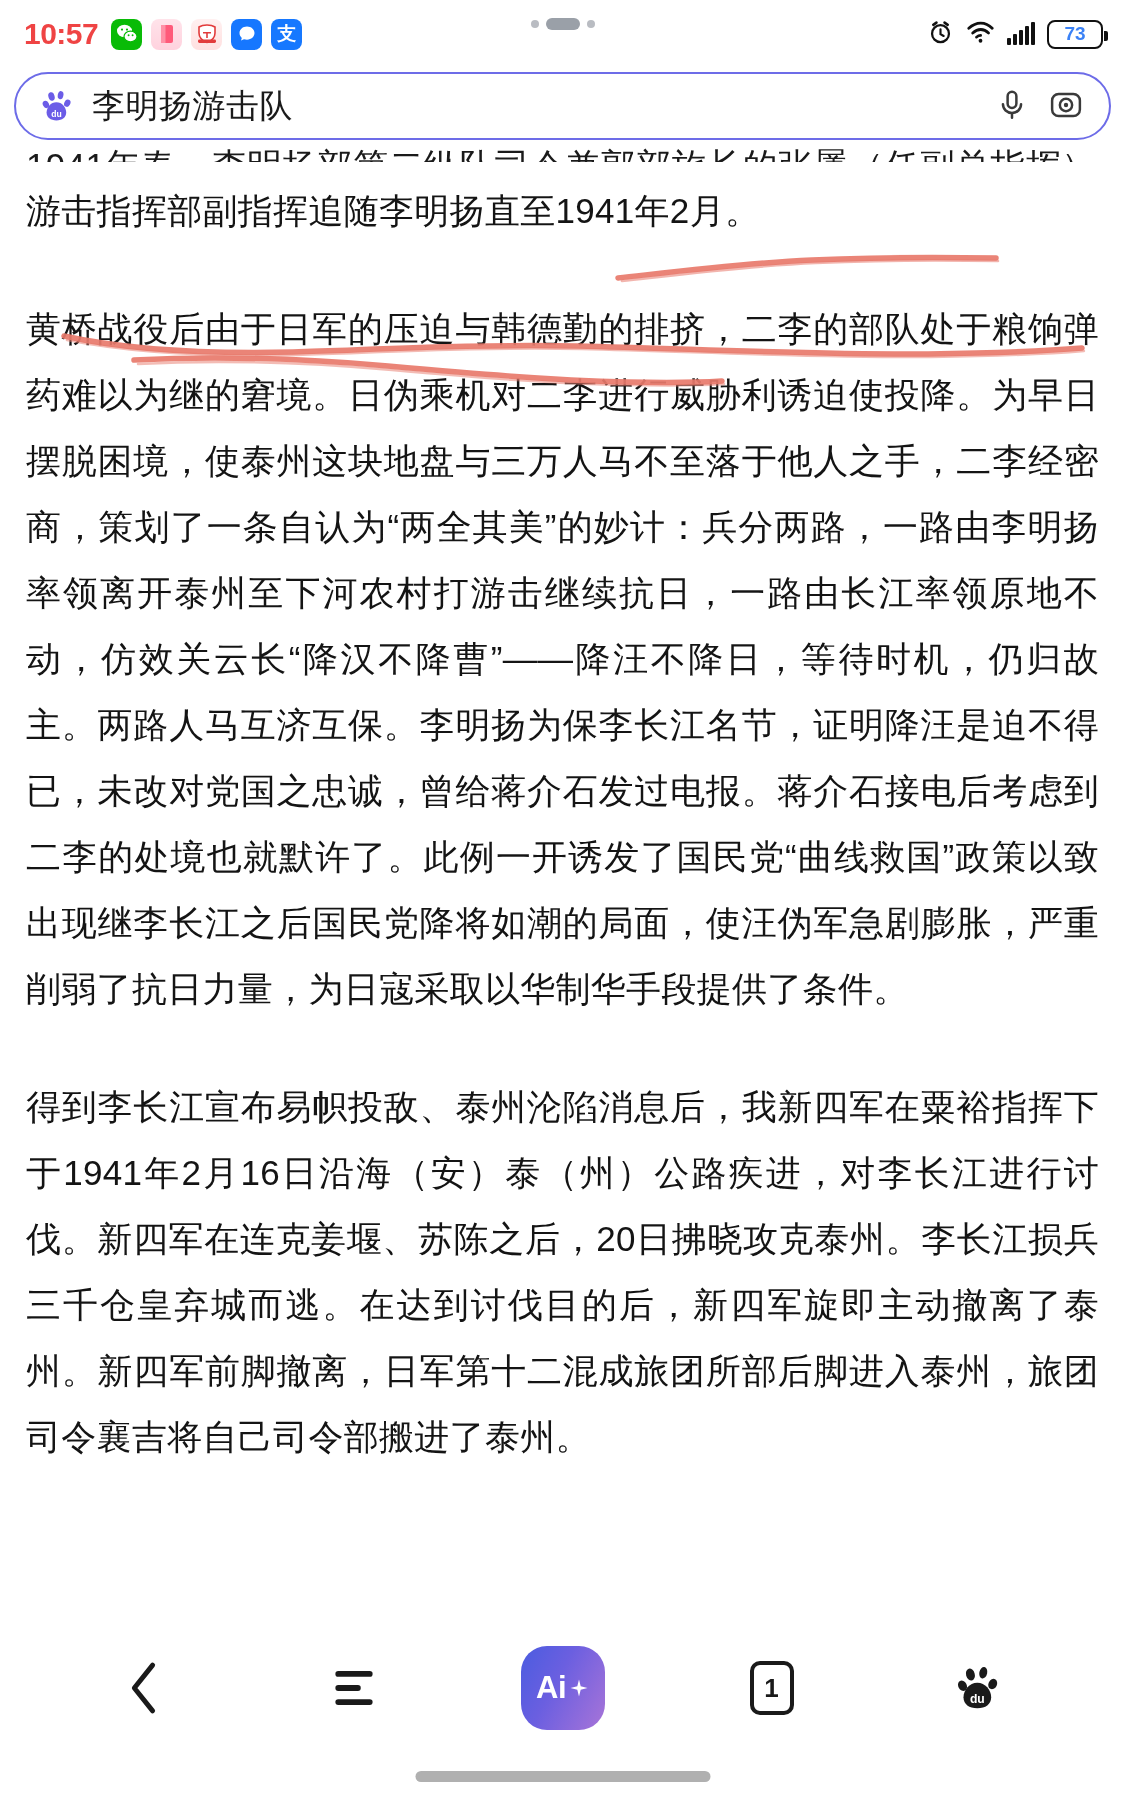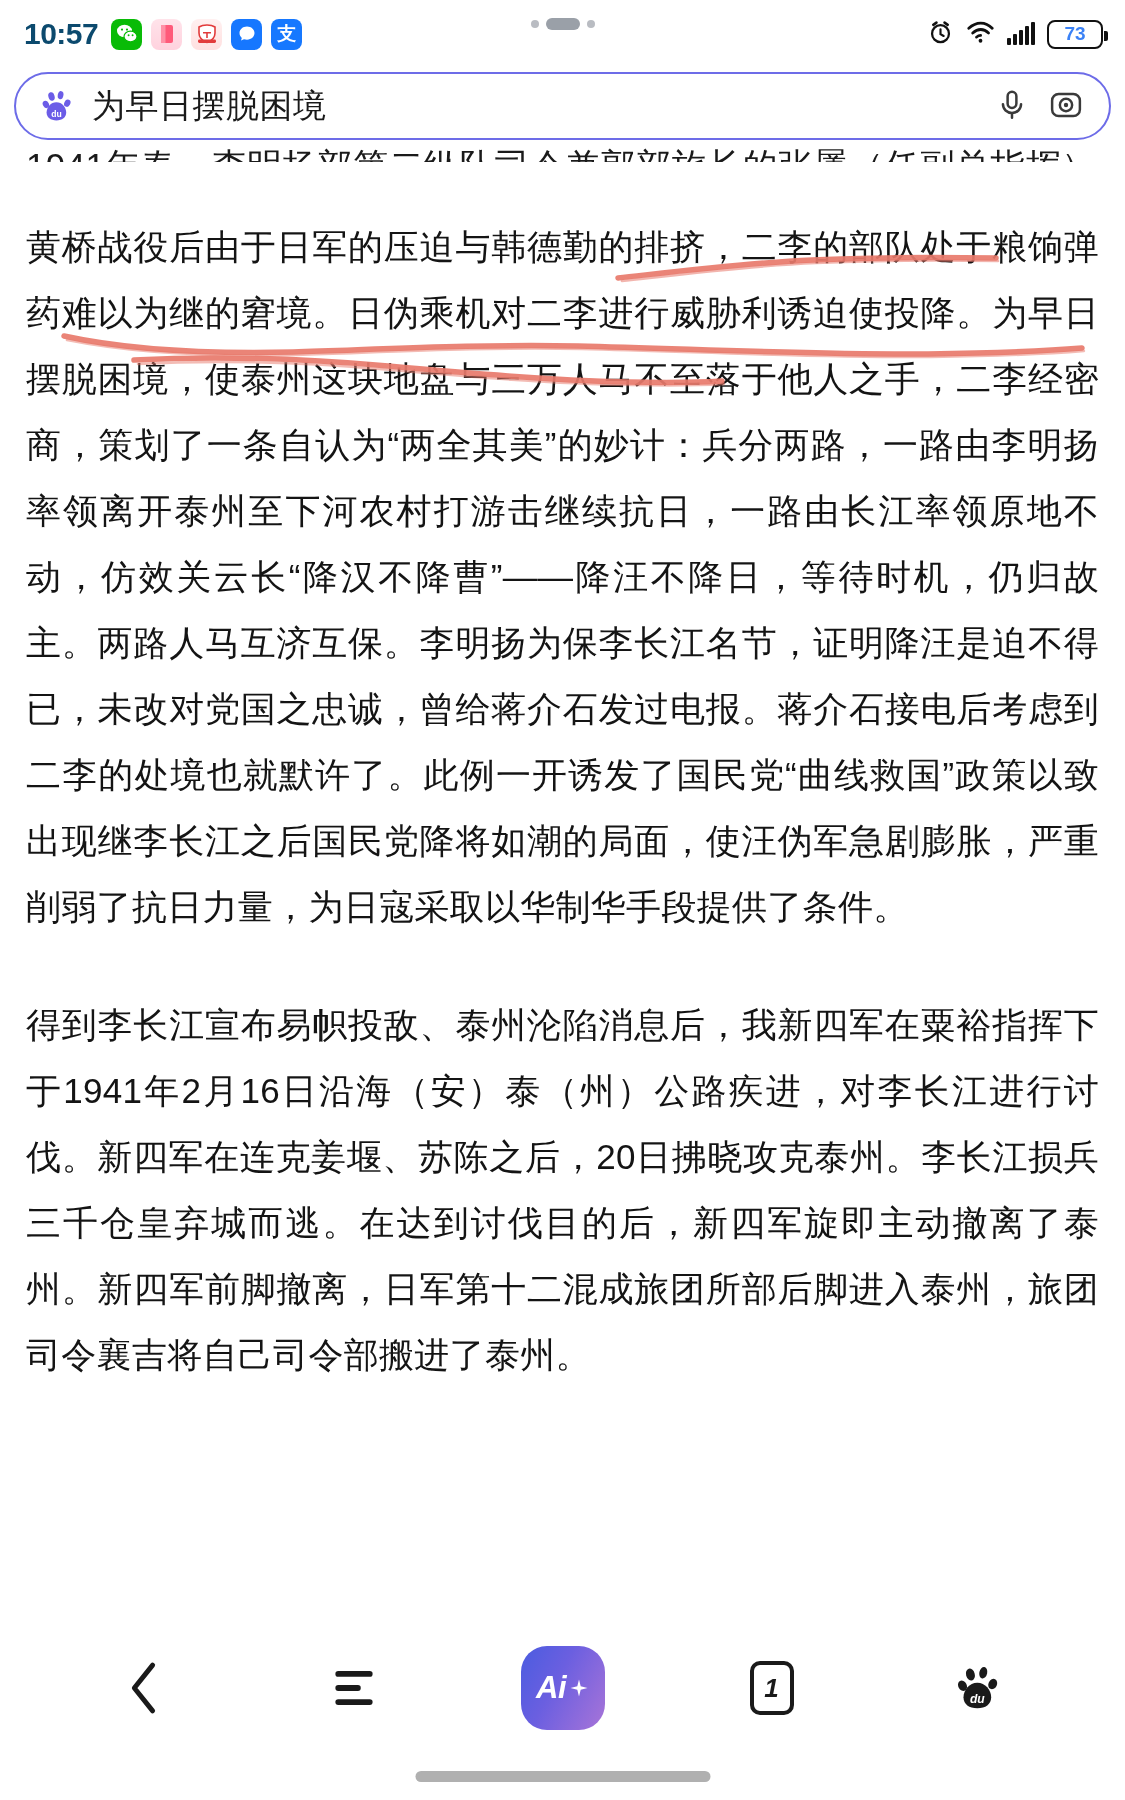--- a/index.html
+++ b/index.html
@@ -19,21 +19,21 @@
   .notch-dot{ width:8px;height:8px;border-radius:50%;background:#b9bcc2; }
   .notch-bar{ width:34px;height:12px;border-radius:6px;background:#9aa0a8; }
 
   
   .statusbar{
     position:absolute; top:0; left:0; right:0; height:68px;
     display:flex; align-items:center; justify-content:space-between;
     padding:0 22px 0 24px;
   }
   .sb-left{ display:flex; align-items:center; gap:9px; }
-  .sb-time{ font-size:30px; font-weight:600; color:#0c4a6e; letter-spacing:-0.5px;
+  .sb-time{ font-size:30px; font-weight:600; color:#ef4444; letter-spacing:-0.5px;
             font-family:"Liberation Sans",sans-serif; margin-right:4px; }
   .appicon{ width:31px;height:31px;border-radius:8px; display:flex;align-items:center;justify-content:center;
             font-size:17px;color:#fff;font-weight:700; overflow:hidden; position:relative;}
   .ic-wechat{ background:#09bb07; }
   .ic-pink{ background:linear-gradient(180deg,#ffe3ea,#ffd2de); }
   .ic-red{ background:linear-gradient(180deg,#fff0f0,#ffe0e0); }
   .ic-qq{ background:#1677ff; }
   .ic-alipay{ background:#1678ff; }
 
   .sb-right{ display:flex; align-items:center; gap:12px; }
@@ -91,21 +91,21 @@
   
   .annot{ position:absolute; pointer-events:none; z-index:5; }
 
   
   .bottomnav{
     position:absolute; left:0; right:0; bottom:52px; height:120px;
     display:flex; align-items:center; justify-content:space-around;
     padding:0 40px;
   }
   .nav-btn{ display:flex;align-items:center;justify-content:center;
-            width:96px;height:96px;font-style:italic; }
+            width:96px;height:96px; }
   .ai-btn{
     width:84px;height:84px;border-radius:26px;
     background:linear-gradient(118deg,#4a5ce0 0%,#6b5fe0 42%,#a874d8 100%);
     display:flex;align-items:center;justify-content:center; gap:3px;
     color:#fff;
   }
   .ai-btn .ai-text{ font-size:31px;font-weight:700;letter-spacing:-0.5px;
                     font-family:"Liberation Sans",sans-serif; }
   .tabcount{
     width:44px;height:54px;border:4px solid #1a1a1a;border-radius:10px;
@@ -200,21 +200,21 @@
   <span class="baidu-paw">
     <svg width="34" height="34" viewBox="0 0 34 34">
       <ellipse cx="9.5" cy="7.5" rx="3.1" ry="4.3" fill="#6b5ce7" transform="rotate(-16 9.5 7.5)"></ellipse>
       <ellipse cx="18.6" cy="6.2" rx="2.8" ry="4.1" fill="#6b5ce7" transform="rotate(12 18.6 6.2)"></ellipse>
       <ellipse cx="3.9" cy="15.4" rx="3.0" ry="3.8" fill="#6b5ce7" transform="rotate(-28 3.9 15.4)"></ellipse>
       <ellipse cx="25.3" cy="14.2" rx="3.0" ry="3.8" fill="#6b5ce7" transform="rotate(26 25.3 14.2)"></ellipse>
       <path d="M14.4 13.2 C20 13.2 24.2 18.2 24.2 23.6 C24.2 28.6 20.2 31.4 14.4 31.4 C8.6 31.4 4.6 28.6 4.6 23.6 C4.6 18.2 8.8 13.2 14.4 13.2 Z" fill="#6b5ce7"></path>
       <text x="14.4" y="27.5" font-size="8.6" font-family="Liberation Sans, sans-serif" font-weight="700" fill="#ffffff" text-anchor="middle">du</text>
     </svg>
   </span>
-  <span class="search-text" placeholder="搜索或输入网址">为早日摆脱困境</span>
+  <span class="search-text" placeholder="搜索或输入网址">李明扬游击队</span>
   <span class="sb-icon">
     <svg width="38" height="38" viewBox="0 0 26 26">
         <rect x="10" y="4" width="6" height="11" rx="3" fill="none" stroke="#3a3a3a" stroke-width="1.7"></rect>
         <path d="M6.8 12.4 C6.8 16 9.6 18.4 13 18.4 C16.4 18.4 19.2 16 19.2 12.4" fill="none" stroke="#3a3a3a" stroke-width="1.7" stroke-linecap="round"></path>
         <path d="M13 18.6 v3.2" stroke="#3a3a3a" stroke-width="1.7" stroke-linecap="round"></path>
       </svg>
   </span>
   <span class="sb-icon">
     <svg width="38" height="38" viewBox="0 0 26 26">
         <rect x="3.5" y="5.5" width="19" height="15" rx="4.5" fill="none" stroke="#3a3a3a" stroke-width="1.7"></rect>
@@ -223,20 +223,21 @@
       </svg>
   </span>
 </div>
 
 <div class="article">
 
   <div class="line-clip">
     <span>1941年春，李明扬部第二纵队司令兼郭部旅长的张羼（任副总指挥），提任总指挥</span>
   </div>
 
+  <p class="body" style="margin-top:16px;">游击指挥部副指挥追随李明扬直至1941年2月。</p>
 
 
   <p class="body gap">黄桥战役后由于日军的压迫与韩德勤的排挤，二李的部队处于粮饷弹药难以为继的窘境。日伪乘机对二李进行威胁利诱迫使投降。为早日摆脱困境，使泰州这块地盘与三万人马不至落于他人之手，二李经密商，策划了一条自认为“两全其美”的妙计：兵分两路，一路由李明扬率领离开泰州至下河农村打游击继续抗日，一路由长江率领原地不动，仿效关云长“降汉不降曹”——降汪不降日，等待时机，仍归故主。两路人马互济互保。李明扬为保李长江名节，证明降汪是迫不得已，未改对党国之忠诚，曾给蒋介石发过电报。蒋介石接电后考虑到二李的处境也就默许了。此例一开诱发了国民党“曲线救国”政策以致出现继李长江之后国民党降将如潮的局面，使汪伪军急剧膨胀，严重削弱了抗日力量，为日寇采取以华制华手段提供了条件。</p>
 
   <p class="body gap">得到李长江宣布易帜投敌、泰州沦陷消息后，我新四军在粟裕指挥下于1941年2月16日沿海（安）泰（州）公路疾进，对李长江进行讨伐。新四军在连克姜堰、苏陈之后，20日拂晓攻克泰州。李长江损兵三千仓皇弃城而逃。在达到讨伐目的后，新四军旋即主动撤离了泰州。新四军前脚撤离，日军第十二混成旅团所部后脚进入泰州，旅团司令襄吉将自己司令部搬进了泰州。</p>
 
 </div>
 
 <svg class="annot" style="left:612px; top:252px;" width="390" height="40" viewBox="0 0 390 40">
   <path d="M6 26 C60 20, 130 11, 200 8 C265 5, 330 5, 384 6" stroke="#e8796b" stroke-width="5.5" fill="none" stroke-linecap="round" opacity="0.92"></path>

